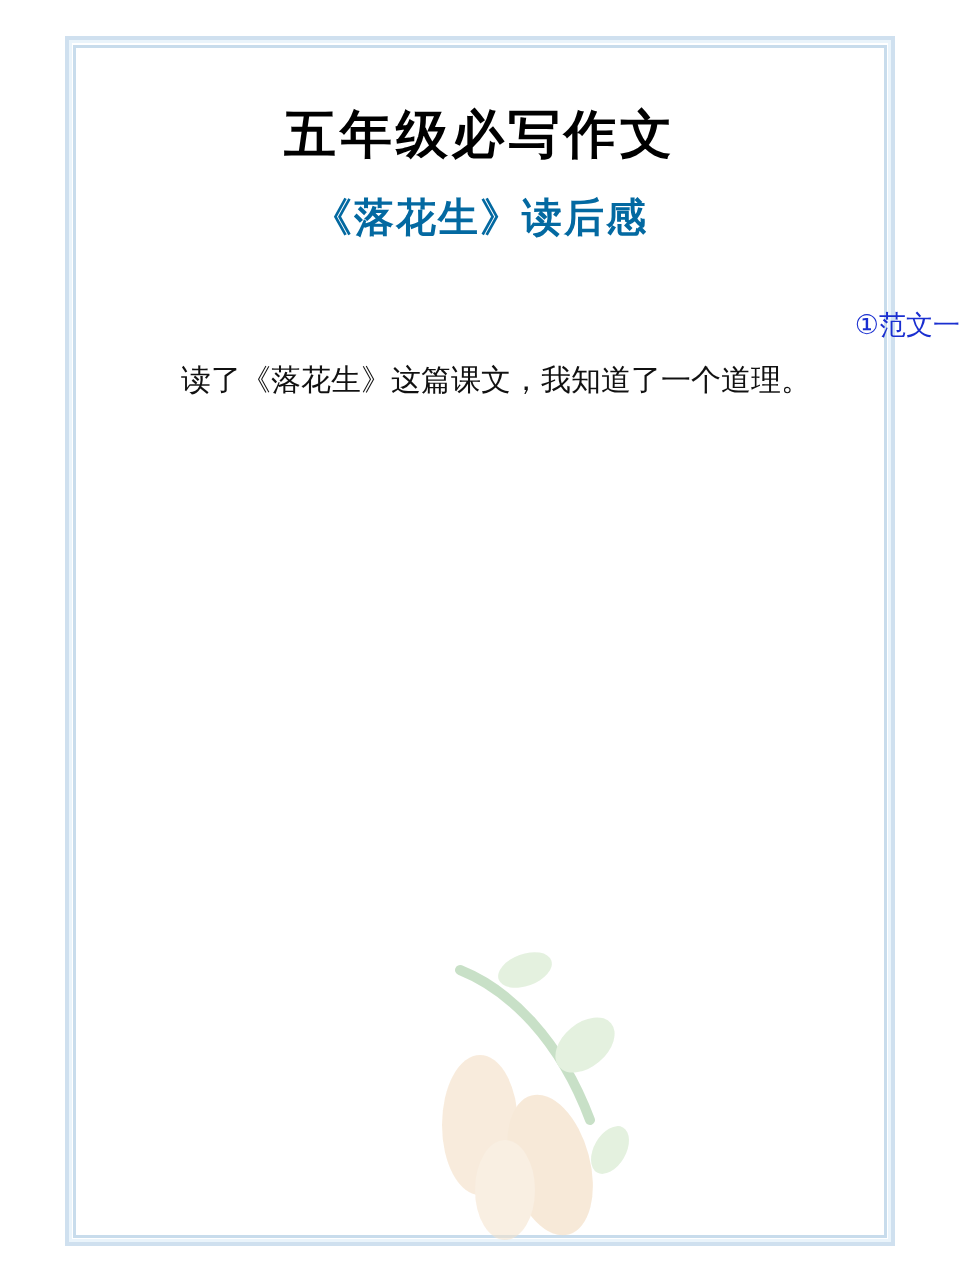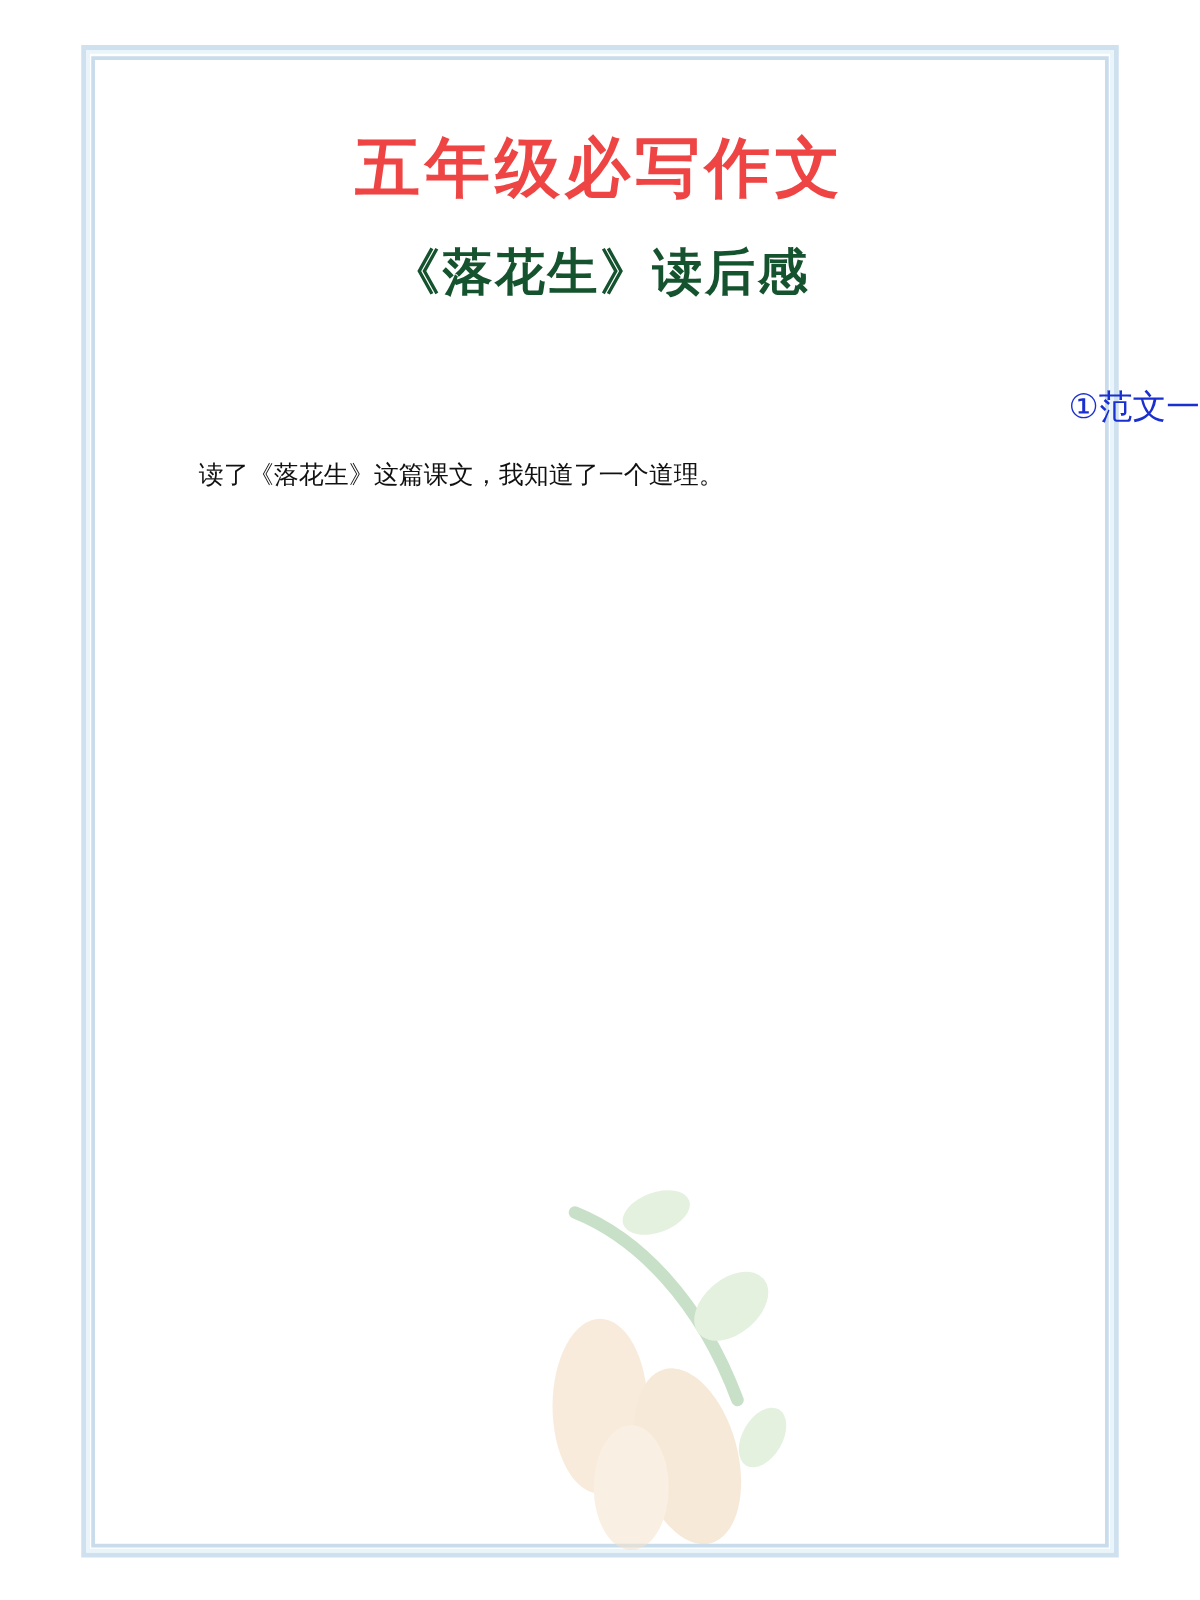--- a/index.html
+++ b/index.html
@@ -5,27 +5,27 @@
   html, body { margin:0; padding:0; background:#ffffff; }
   body { width:960px; height:1280px; position:relative; overflow:hidden;
          font-family: "DejaVu Sans", "Liberation Sans", sans-serif; color:#111; }
   .frame-outer { position:absolute; left:65px; top:36px; width:830px; height:1210px;
                  border:4px solid #cfe0ef; box-sizing:border-box; }
   .frame-mid { position:absolute; left:69px; top:40px; width:822px; height:1202px;
                border:3px solid #eaf4fb; box-sizing:border-box; }
   .frame-inner { position:absolute; left:73px; top:45px; width:814px; height:1193px;
                  border:3px solid #c8dcec; box-sizing:border-box; background:#fff; }
   .title { position:absolute; left:0; width:960px; top:100px; text-align:center;
-           font-size:52px; font-weight:bold; letter-spacing:4px; color:#ef4444; }
+           font-size:52px; font-weight:bold; letter-spacing:4px; color:#000000; }
   .subtitle { position:absolute; left:0; width:960px; top:190px; text-align:center;
-              font-size:40px; font-weight:bold; color:#14532d; letter-spacing:2px; }
+              font-size:40px; font-weight:bold; color:#0369a1; letter-spacing:2px; }
   .section { position:absolute; left:0; width:960px; top:307px; text-align:right;
              font-size:27px; color:#1a2fd0; }
   .body { position:absolute; left:115px; top:358px; width:735px;
-          font-size:20px; line-height:43.8px; color:#111; text-align:justify; }
+          font-size:30px; line-height:43.8px; color:#111; text-align:justify; }
   .body p { margin:0; }
   .indent { text-indent:2.2em; }
   .indent4 { text-indent:4.3em; }
   .peanut { position:absolute; left:420px; top:950px; width:240px; height:290px; opacity:0.55; }
 </style>
 </head>
 <body>
 
 <div class="frame-outer"></div>
 <div class="frame-mid"></div>

